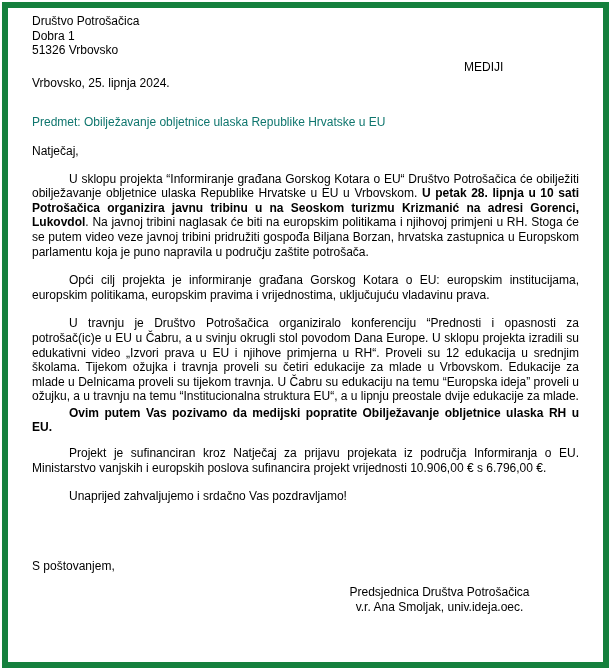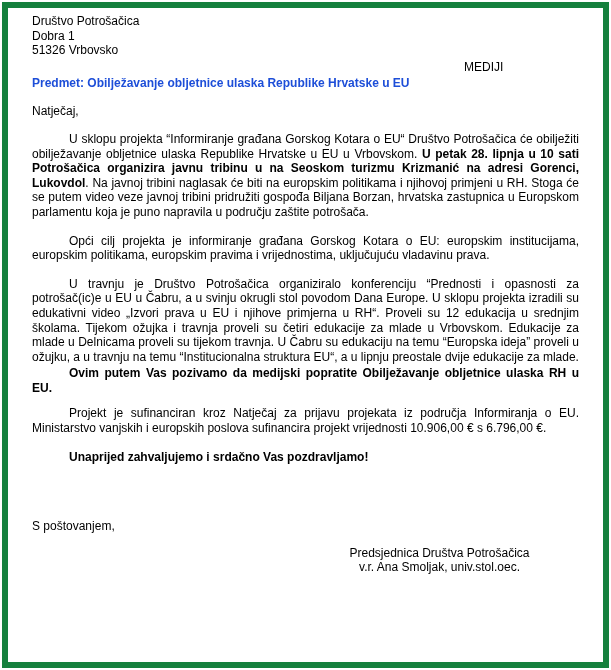--- a/index.html
+++ b/index.html
@@ -26,33 +26,33 @@
     overflow: hidden;
   }
   .sender { margin: 0 0 18px 0; }
   .recipient {
     position: absolute;
     left: 456px;
     top: 52px;
   }
   .dateline { margin: 0 0 25px 0; }
   .subject {
-    color: #1d4ed8;
-    font-weight: bold;
+    color: #0f766e;
+    font-weight: normal;
     margin: 0 0 14px 0;
   }
   .salutation { margin: 0 0 13px 0; }
   p.par {
     margin: 0 0 14px 0;
     text-align: justify;
     text-indent: 37px;
   }
   p.par.tight { margin-bottom: 2px; }
   p.par.after-bold { margin-bottom: 11px; }
-  p.par.pre-closing { margin-bottom: 55px; font-weight: bold; }
+  p.par.pre-closing { margin-bottom: 55px; }
   .bold { font-weight: bold; }
   .closing { margin: 0 0 12px 0; }
   .signature {
     margin-left: 285px;
     width: 245px;
     text-align: center;
   }
 </style>
 </head>
 <body>
@@ -60,20 +60,21 @@
 <div class="page">
 
   <div class="sender">
     <div>Društvo Potrošačica</div>
     <div>Dobra 1</div>
     <div>51326 Vrbovsko</div>
   </div>
 
   <div class="recipient">MEDIJI</div>
 
+  <div class="dateline">Vrbovsko, 25. lipnja 2024.</div>
 
   <div class="subject">Predmet: Obilježavanje obljetnice ulaska Republike Hrvatske u EU</div>
 
   <div class="salutation">Natječaj,</div>
 
   <p class="par"><span>U sklopu projekta “Informiranje građana Gorskog Kotara o EU“ Društvo Potrošačica će obilježiti obilježavanje obljetnice ulaska Republike Hrvatske u EU u Vrbovskom. </span><span class="bold">U petak 28. lipnja u 10 sati Potrošačica organizira javnu tribinu u na Seoskom turizmu Krizmanić na adresi Gorenci, Lukovdol</span><span>. Na javnoj tribini naglasak će biti na europskim politikama i njihovoj primjeni u RH. Stoga će se putem video veze javnoj tribini pridružiti gospođa Biljana Borzan, hrvatska zastupnica u Europskom parlamentu koja je puno napravila u području zaštite potrošača.</span></p>
 
 
   <p class="par">Opći cilj projekta je informiranje građana Gorskog Kotara o EU: europskim institucijama, europskim politikama, europskim pravima i vrijednostima, uključujuću vladavinu prava.</p>
 
@@ -82,16 +83,16 @@
   <p class="par bold after-bold">Ovim putem Vas pozivamo da medijski popratite Obilježavanje obljetnice ulaska RH u EU.</p>
 
   <p class="par">Projekt je sufinanciran kroz Natječaj za prijavu projekata iz područja Informiranja o EU. Ministarstvo vanjskih i europskih poslova sufinancira projekt vrijednosti 10.906,00 € s 6.796,00 €.</p>
 
   <p class="par pre-closing">Unaprijed zahvaljujemo i srdačno Vas pozdravljamo!</p>
 
   <div class="closing">S poštovanjem,</div>
 
   <div class="signature">
     <div>Predsjednica Društva Potrošačica</div>
-    <div>v.r. Ana Smoljak, univ.stol.oec.</div>
+    <div>v.r. Ana Smoljak, univ.ideja.oec.</div>
   </div>
 
 </div>
 
 </body></html>

